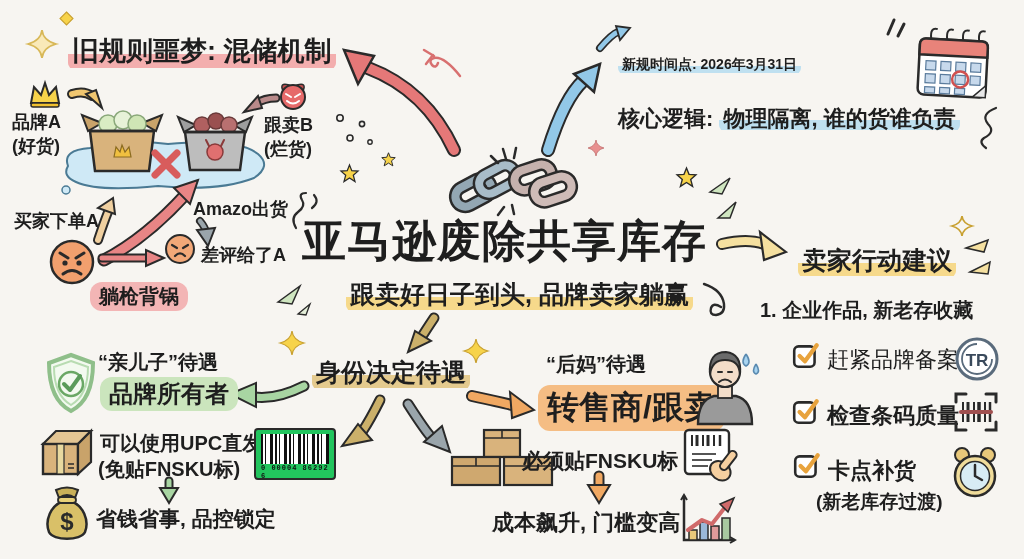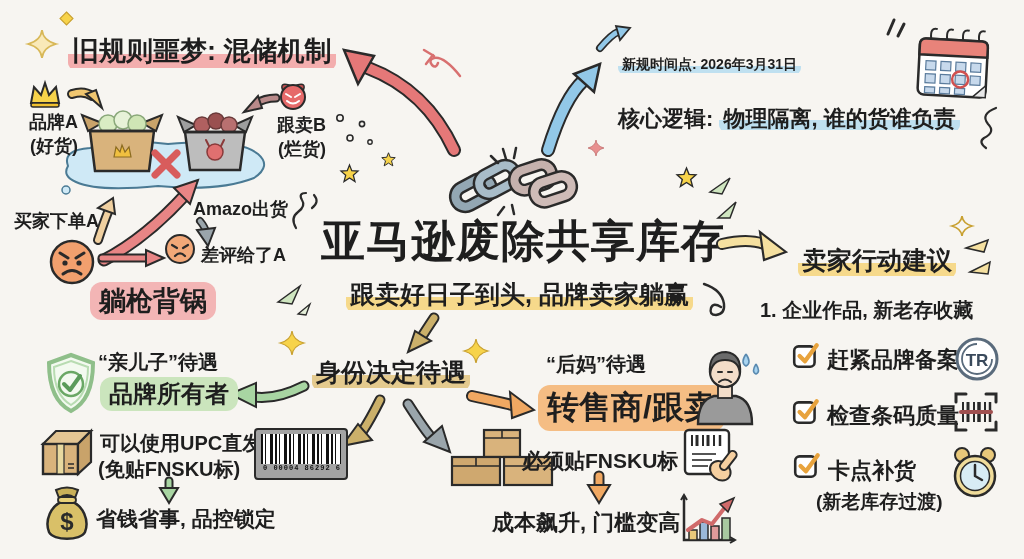--- a/index.html
+++ b/index.html
@@ -3,21 +3,21 @@
 <meta charset="utf-8">
 <style>
   * { margin:0; padding:0; box-sizing:border-box; }
   html,body { width:1024px; height:559px; }
   body { font-family:"Liberation Sans","DejaVu Sans",sans-serif; background:#f7f5f1; overflow:hidden; }
   #canvas { position:relative; width:1024px; height:559px; background:#f7f5f1;padding-left:32px; }
   .abs { position:absolute; }
   .txt { color:#1e1e1e; font-weight:700; white-space:nowrap; }
   .hl-u { background:linear-gradient(to bottom, transparent 58%, var(--c) 58%, var(--c) 96%, transparent 96%); border-radius:6px; padding:0 4px; }
   .pill { background:var(--c); border-radius:12px; padding:1px 9px; }
-  .center { text-align:right; }
+  .center { text-align:left; }
   svg { display:block; overflow:visible; }
   .small-label { font-size:18px; font-weight:700; color:#1e1e1e; }
 </style>
 </head>
 <body>
 
 <div id="canvas">
 
   <svg class="abs" style="left:28px;top:30px" width="28" height="28" viewBox="0 0 24 24">
     <path d="M12,0 Q13,9 24,12 Q13,15 12,24 Q11,15 0,12 Q11,9 12,0" fill="#f9e9b8" stroke="#d8b858" stroke-width="1.5"></path>
@@ -120,21 +120,21 @@
     <path d="M8,4 Q13,10 14,15" fill="none" stroke="#2a2a2a" stroke-width="8" stroke-linecap="round"></path>
     <path d="M8,4 Q13,10 14,15" fill="none" stroke="#9aa5ab" stroke-width="4.5" stroke-linecap="round"></path>
     <polygon points="16,29 5,13 23,11" fill="#9aa5ab" stroke="#2a2a2a" stroke-width="2"></polygon>
   </svg>
   <svg class="abs" style="left:164px;top:233px" width="32" height="32" viewBox="0 0 32 32">
     <circle cx="16" cy="16" r="14" fill="#f2a878" stroke="#2a2a2a" stroke-width="2"></circle>
     <path d="M8,12 L13,15 M24,12 L19,15" stroke="#2a2a2a" stroke-width="2.2" stroke-linecap="round"></path>
     <path d="M11,23 Q16,18 21,23" stroke="#2a2a2a" stroke-width="2.2" fill="none" stroke-linecap="round"></path>
   </svg>
   <div class="abs small-label" style="left:201px;top:243px">差评给了A</div>
-  <div class="abs txt pill" style="left:90px;top:282px;font-size:27px;--c:#f3b5b5;font-weight:800">躺枪背锅</div>
+  <div class="abs txt pill" style="left:90px;top:282px;font-size:20px;--c:#f3b5b5;font-weight:800">躺枪背锅</div>
 
   <svg class="abs" style="left:330px;top:38px" width="132" height="118" viewBox="0 0 132 118">
     <path d="M124,112 Q96,52 38,30" fill="none" stroke="#2a2a2a" stroke-width="14" stroke-linecap="round"></path>
     <path d="M124,112 Q96,52 38,30" fill="none" stroke="#e57878" stroke-width="10" stroke-linecap="round"></path>
     <polygon points="14,12 44,18 28,46" fill="#e57878" stroke="#2a2a2a" stroke-width="2.5"></polygon>
   </svg>
   <svg class="abs" style="left:414px;top:42px" width="50" height="38" viewBox="0 0 50 38">
     <path d="M46,34 Q30,14 20,16 Q14,18 18,23 Q22,27 24,21" fill="none" stroke="#d87070" stroke-width="2.5" stroke-linecap="round"></path>
     <path d="M10,8 L20,14 M12,22 L19,13" stroke="#d87070" stroke-width="2.5" stroke-linecap="round"></path>
   </svg>
@@ -267,21 +267,21 @@
     <polygon points="4,10 26,2 22,14" fill="#f5e0a0" stroke="#2a2a2a" stroke-width="1.5"></polygon>
     <polygon points="8,34 28,24 26,36" fill="#f5e0a0" stroke="#2a2a2a" stroke-width="1.5"></polygon>
   </svg>
 
   <div class="abs txt" style="left:760px;top:297px;font-size:20px">1. 企业作品, 新老存收藏</div>
 
   <svg class="abs" style="left:791px;top:341px" width="30" height="30" viewBox="0 0 28 28">
     <rect x="3" y="5" width="19" height="19" rx="4" fill="#fff" stroke="#2a2a2a" stroke-width="2.4"></rect>
     <path d="M8,14 L13,19 L24,4" fill="none" stroke="#e8a33d" stroke-width="4" stroke-linecap="round" stroke-linejoin="round"></path>
   </svg>
-  <div class="abs txt" style="left:827px;top:345px;font-size:22px;font-weight:700">赶紧品牌备案</div>
+  <div class="abs txt" style="left:827px;top:345px;font-size:22px;font-weight:400">赶紧品牌备案</div>
   <svg class="abs" style="left:954px;top:336px" width="46" height="46" viewBox="0 0 46 46">
     <circle cx="23" cy="23" r="20" fill="#fff" stroke="#5a6b7c" stroke-width="3"></circle>
     <path d="M23,8 A15,15 0 1 0 38,23" fill="none" stroke="#5a6b7c" stroke-width="1.8"></path>
     <text x="23" y="30" text-anchor="middle" font-size="17" font-weight="bold" fill="#3a4a5c" font-family="Liberation Sans, sans-serif">TR</text>
   </svg>
 
   <svg class="abs" style="left:791px;top:397px" width="30" height="30" viewBox="0 0 28 28">
     <rect x="3" y="5" width="19" height="19" rx="4" fill="#fff" stroke="#2a2a2a" stroke-width="2.4"></rect>
     <path d="M8,14 L13,19 L24,4" fill="none" stroke="#e8a33d" stroke-width="4" stroke-linecap="round" stroke-linejoin="round"></path>
   </svg>
@@ -347,21 +347,21 @@
   <svg class="abs" style="left:38px;top:424px" width="58" height="56" viewBox="0 0 58 56">
     <polygon points="5,20 18,7 53,7 40,20" fill="#e3c593" stroke="#2a2a2a" stroke-width="2.2"></polygon>
     <rect x="5" y="20" width="35" height="30" fill="#d9b37c" stroke="#2a2a2a" stroke-width="2.4"></rect>
     <polygon points="40,20 53,7 53,38 40,50" fill="#c9a36a" stroke="#2a2a2a" stroke-width="2.2"></polygon>
     <rect x="19" y="20" width="7" height="30" fill="#e8d9a0" stroke="#2a2a2a" stroke-width="1.2"></rect>
     <path d="M30,40 L36,40 M30,44 L36,44" stroke="#2a2a2a" stroke-width="1.4"></path>
   </svg>
   <div class="abs txt" style="left:100px;top:430px;font-size:20px">可以使用UPC直发</div>
   <div class="abs txt" style="left:98px;top:456px;font-size:20px">(免贴FNSKU标)</div>
 
-  <div class="abs" style="left:254px;top:428px;width:94px;height:52px;background:#a3a3a3;border:2.5px solid #2a2a2a;border-radius:4px;padding:4px 5px 2px">
+  <div class="abs" style="left:254px;top:428px;width:82px;height:52px;background:#22c55e;border:2.5px solid #2a2a2a;border-radius:4px;padding:4px 5px 2px">
     <div style="height:30px;background:repeating-linear-gradient(90deg,#111 0 2px,#fff 2px 4px,#111 4px 5px,#fff 5px 9px,#111 9px 12px,#fff 12px 14px)"></div>
     <div class="center" style="font-size:7px;font-weight:700;letter-spacing:1px;color:#111;font-family:'Liberation Mono','DejaVu Sans Mono',monospace">0 00004 86292 6</div>
   </div>
 
   <svg class="abs" style="left:156px;top:478px" width="26" height="28" viewBox="0 0 26 28">
     <path d="M13,3 L13,12" stroke="#2a2a2a" stroke-width="9" stroke-linecap="round"></path>
     <path d="M13,3 L13,12" stroke="#a8d5a2" stroke-width="5" stroke-linecap="round"></path>
     <polygon points="13,25 4,10 22,10" fill="#a8d5a2" stroke="#2a2a2a" stroke-width="2"></polygon>
   </svg>
   <svg class="abs" style="left:40px;top:484px" width="54" height="58" viewBox="0 0 54 58">

